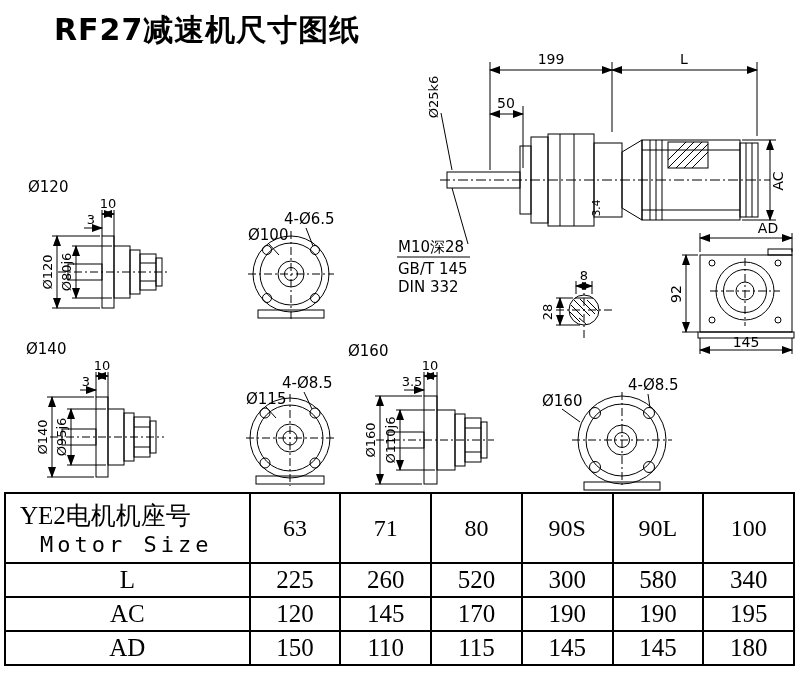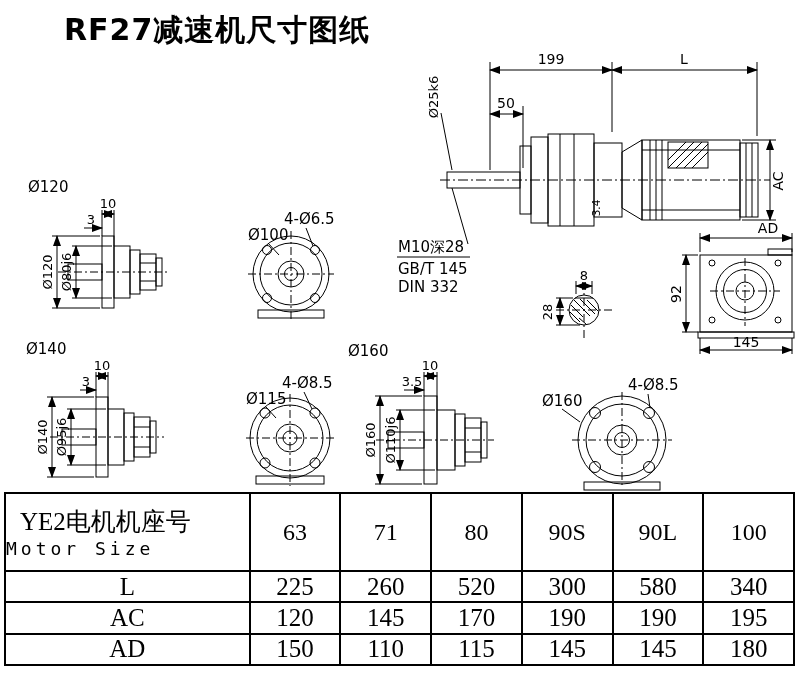--- a/index.html
+++ b/index.html
@@ -2,40 +2,40 @@
 <html><head>
 <meta charset="utf-8">
 <style>
   html,body { margin:0; padding:0; background:#fff; }
   #page {
     position:relative; width:800px; height:673px; background:#fff;
     font-family:"DejaVu Sans","Liberation Sans",sans-serif; color:#000;
     overflow:hidden;
   }
   #title {
-    position:absolute; left:64px; top:10px;
+    position:absolute; left:54px; top:10px;
     font-size:30px; font-weight:bold; letter-spacing:1px;
   }
   #logo-box {
     position:absolute; left:48px; top:66px;
     border:3px solid #26267a; padding:2px 12px 4px 12px;
     font-family:"Liberation Serif","DejaVu Serif",serif;
     font-size:29px; font-weight:500; color:#10103a; background:#fff;
   }
   #drawing-svg { position:absolute; left:0; top:0; }
   svg text { font-family:"DejaVu Sans","Liberation Sans",sans-serif; fill:#000; stroke:none; }
   .t14 { font-size:14px; } .t15 { font-size:15px; } .t13 { font-size:13px; } .t10 { font-size:10.5px; }
   #size-table-wrap { position:absolute; left:4px; top:492px; width:791px; height:174px; }
   table { border-collapse:collapse; width:100%; height:100%; table-layout:fixed; }
   td { border:2px solid #000; text-align:center; vertical-align:middle; padding:0;
        font-family:"Liberation Serif","DejaVu Serif",serif; font-size:25px; }
   tr.hdr td { font-size:24px; }
   .hdr-line1 { text-align:left; padding-left:14px; font-size:25px; }
-  .hdr-line2 { text-align:left; letter-spacing:4px;
-               font-family:"DejaVu Sans Mono","Liberation Mono",monospace; font-size:18px; }
+  .hdr-line2 { text-align:left; padding-left:34px; letter-spacing:4px;
+               font-family:"DejaVu Sans Mono","Liberation Mono",monospace; font-size:22px; }
 </style>
 </head>
 <body>
 
 <div id="page">
 
   <div id="title">RF27减速机尺寸图纸</div>
 
   <svg id="drawing-svg" width="800" height="492" viewBox="0 0 800 492">
     <defs>
@@ -283,21 +283,21 @@
       <colgroup>
         <col style="width:31%">
         <col style="width:11.5%">
           <col style="width:11.5%">
           <col style="width:11.5%">
         <col style="width:11.5%">
           <col style="width:11.5%">
           <col style="width:11.5%">
       </colgroup>
       <tbody>
-          <tr class="hdr" style="height:78px">
+          <tr class="hdr" style="height:70px">
         <td>
           <div class="hdr-line1">YE2电机机座号</div>
           <div class="hdr-line2">Motor Size</div>
         </td>
         <td>63</td>
         <td>71</td>
         <td>80</td>
         <td>90S</td>
         <td>90L</td>
         <td>100</td>

